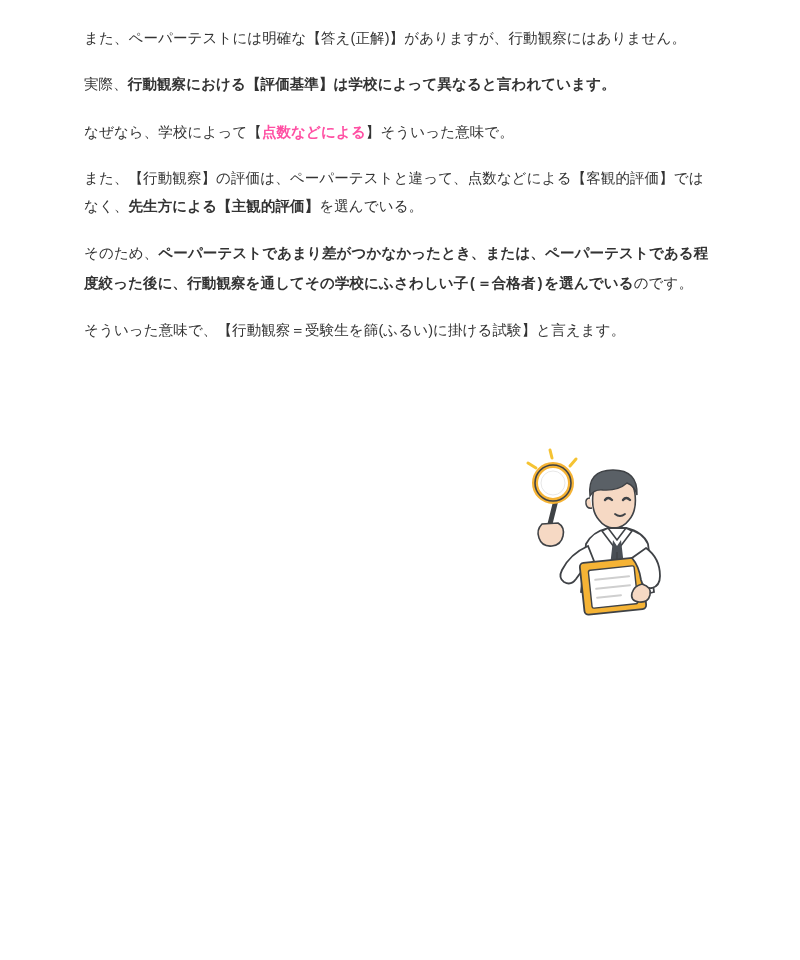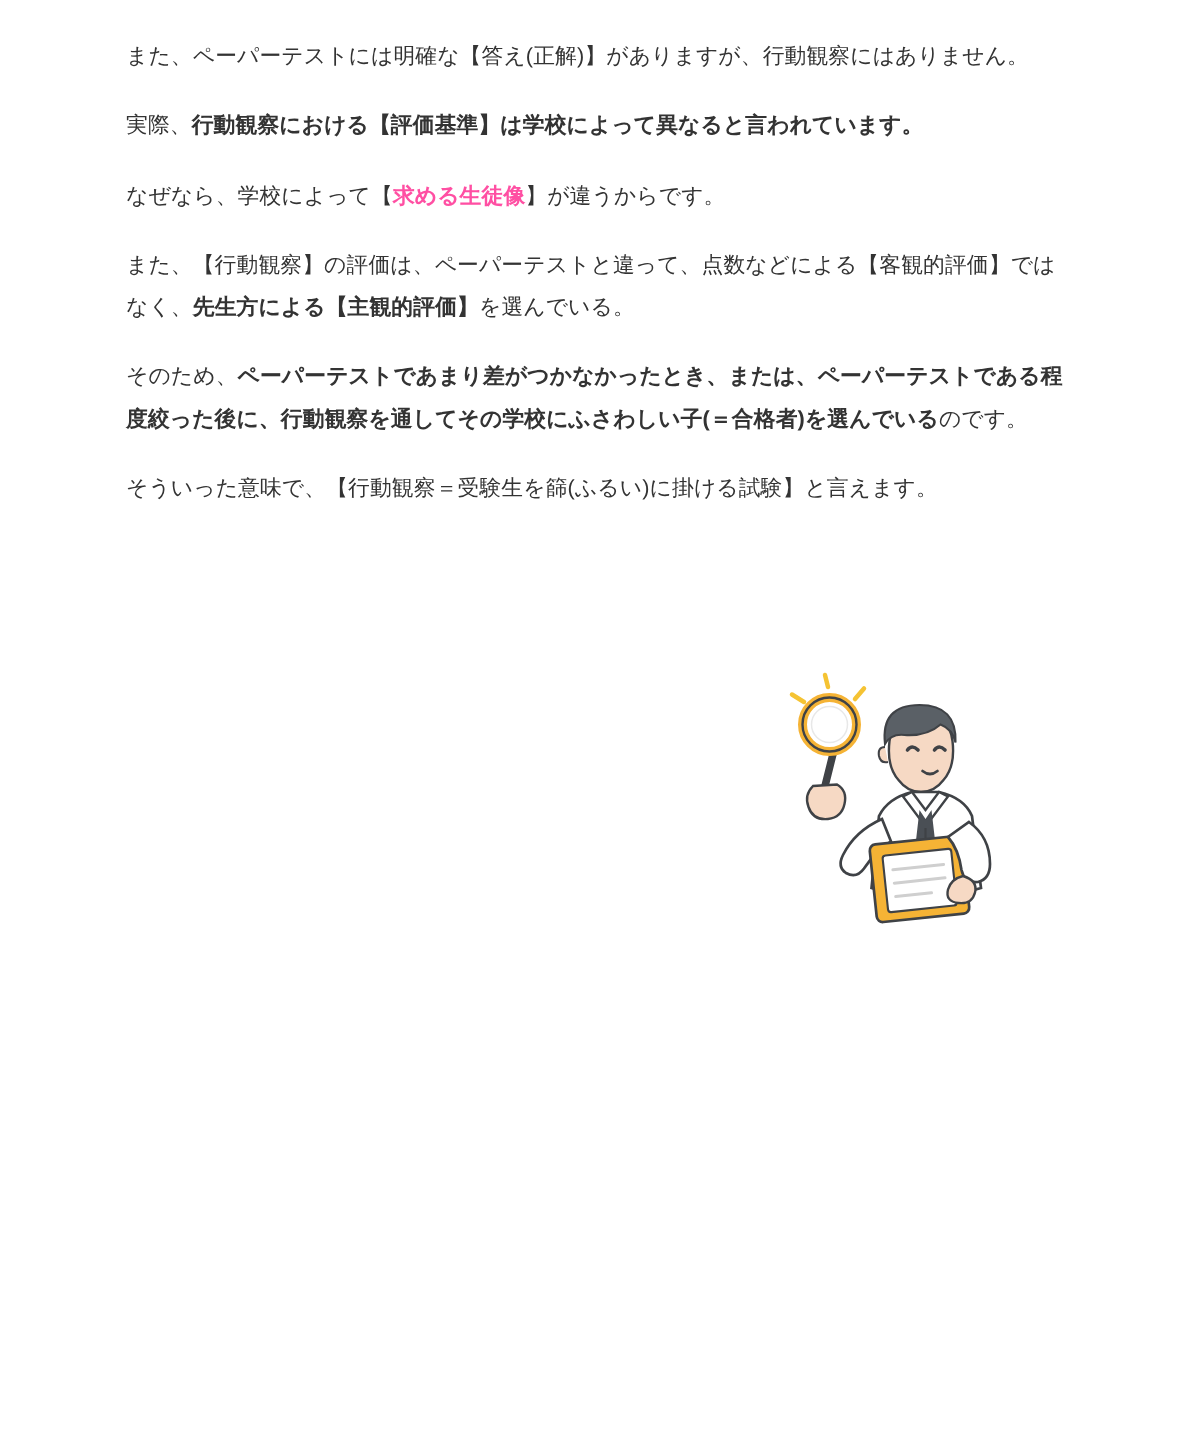--- a/index.html
+++ b/index.html
@@ -23,21 +23,21 @@
     padding: 24px 84px 0 84px;
   }
   .para {
     font-size: 14.5px;
     line-height: 1.95;
     margin: 0 0 18px 0;
     letter-spacing: 0.1px;
     color: #333333;
     text-align: left;
   }
-  .b { font-weight: bold; }
+  .b { font-weight: bold; font-family: Liberation Mono, monospace; }
   .pink { color: #ff4fa3; font-weight: bold; }
   .red { color: #e8382e; }
   .illus-wrap {
     position: absolute;
     left: 520px;
     top: 448px;
     width: 180px;
     height: 180px;
   }
   svg.illus { display: block; }
@@ -50,21 +50,21 @@
   <p class="para">
     <span>また、ペーパーテストには明確な【答え(正解)】がありますが、行動観察にはありません。</span>
   </p>
 
   <p class="para">
     <span>実際、</span><span class="b">行動観察における【評価基準】は学校によって異なると言われています。</span>
   </p>
 
 
   <p class="para">
-    <span>なぜなら、学校によって【</span><span class="pink">求める生徒像</span><span>】が違うからです。</span>
+    <span>なぜなら、学校によって【</span><span class="pink">点数などによる</span><span>】そういった意味で。</span>
   </p>
 
 
 
   <p class="para">
     <span>また、【行動観察】の評価は、ペーパーテストと違って、点数などによる【客観的評価】ではなく、</span><span class="b">先生方による【主観的評価】</span><span>を選んでいる。</span>
   </p>
 
   <p class="para">
     <span>そのため、</span><span class="b">ペーパーテストであまり差がつかなかったとき、または、ペーパーテストである程度絞った後に、行動観察を通してその学校にふさわしい子(＝合格者)を選んでいる</span><span>のです。</span>

